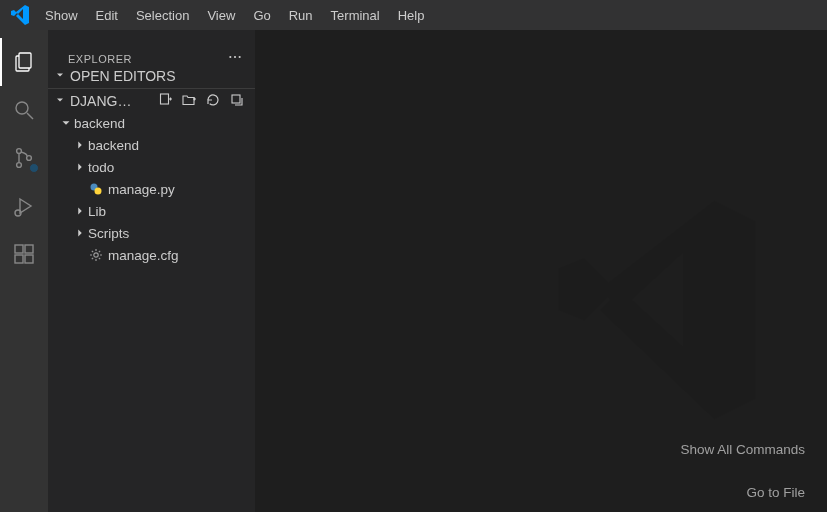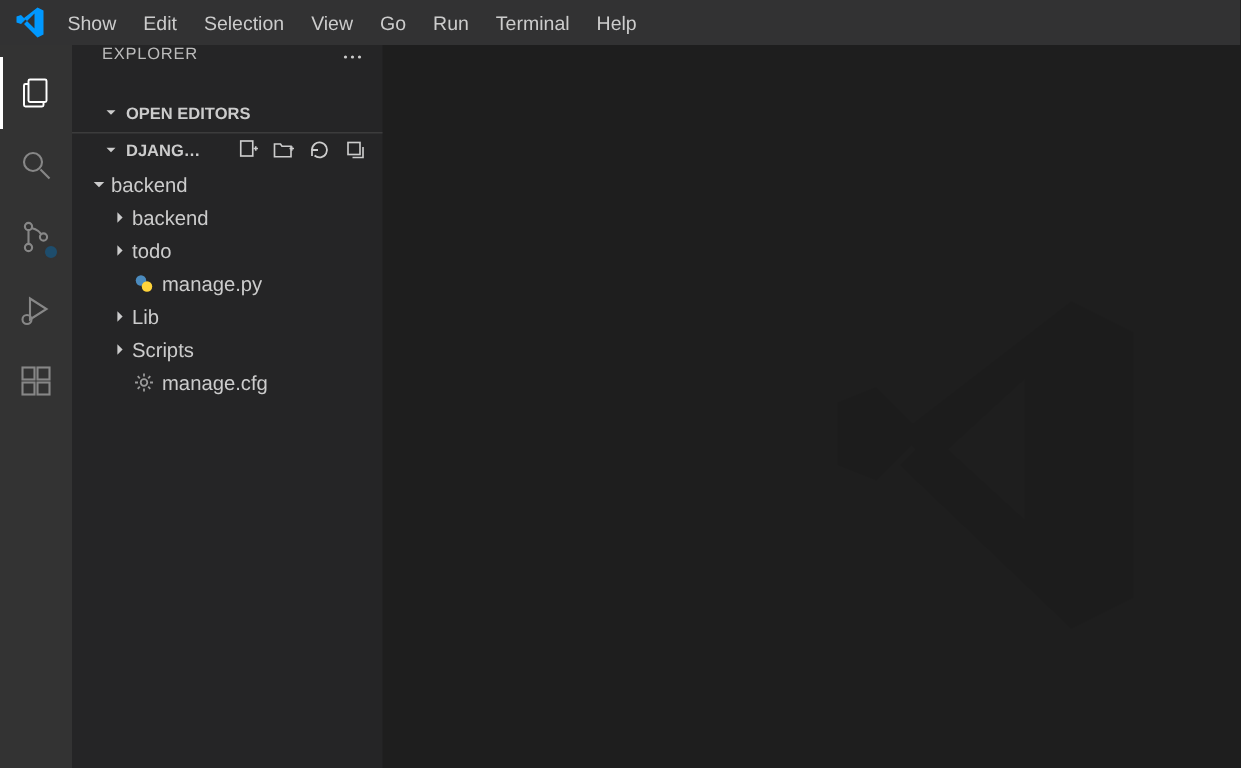--- a/index.html
+++ b/index.html
@@ -9,23 +9,23 @@
   .menu { display:flex; }
   .menu-item { padding:4px 9px; color:#ccc; cursor:pointer; }
   .title-center { flex:1; text-align:center; color:#ccc; font-size:12.5px; }
   .main { display:flex; height:482px; }
   .activitybar { width:48px; background:#333; display:flex; flex-direction:column; align-items:center; padding-top:8px; }
   .act-icon { width:48px; height:48px; display:flex; align-items:center; justify-content:center; cursor:pointer; position:relative; }
   .act-icon.active::before { content:""; position:absolute; left:0; top:0; width:2px; height:48px; background:#fff; }
   .act-icon svg { width:24px; height:24px; }
   .act-inactive { opacity:0.55; }
   .sidebar { width:208px; background:#252526; display:flex; flex-direction:column; border-right:1px solid #1e1e1e;}
-  .sb-header { height:35px; display:flex; align-items:flex-start; justify-content:space-between; padding:0 12px 0 20px; color:#bbb; font-size:11px; letter-spacing:0.5px; }
+  .sb-header { height:35px; display:flex; align-items:flex-end; justify-content:space-between; padding:0 12px 0 20px; color:#bbb; font-size:11px; letter-spacing:0.5px; }
   .sb-header-actions { display:flex; gap:10px; }
-  .section-head { height:22px; display:flex; align-items:center; padding:0 20px; color:#ccc; font-weight:700; font-size:11px; cursor:pointer; }
+  .section-head { height:22px; display:flex; align-items:center; padding:0 6px; color:#ccc; font-weight:400; font-size:14px; cursor:pointer; }
   .section-head .chev { margin-right:4px; }
   .section-head.folder { justify-content:space-between; padding-right:10px;}
   .section-head.folder .left { display:flex; align-items:center; overflow:hidden;}
   .folder-label { white-space:nowrap; overflow:hidden; text-overflow:ellipsis; max-width:70px;}
   .head-buttons { display:flex; gap:8px; flex-shrink:0; margin-left:6px;}
   .head-buttons svg { width:16px; height:16px;}
   .tree { font-size:13.5px;text-align:center; }
   .row { height:22px; display:flex; align-items:center; padding-right:6px; cursor:pointer; color:#ccc;}
   .row.selected { background:#094771; outline:1px solid #007fd4; color:#fff;}
   .indent { display:inline-block; }
@@ -222,14 +222,18 @@
         </div>
       </div>
   </div>
 
   <div class="editor">
     <div class="watermark">
       <svg width="260" height="260" viewBox="0 0 100 100">
           <path fill="#000" d="M72 8l16 8v68l-16 8L28 50l8-8 24 22V28L36 50l-8-8L72 8zM12 34l10-4 12 12-12 12-10-4V34z"></path>
         </svg>
     </div>
+    <div class="hints">
+      <div class="hint-row">Show All Commands</div>
+      <div class="hint-row">Go to File</div>
+    </div>
   </div>
 </div>
 
 </body></html>

